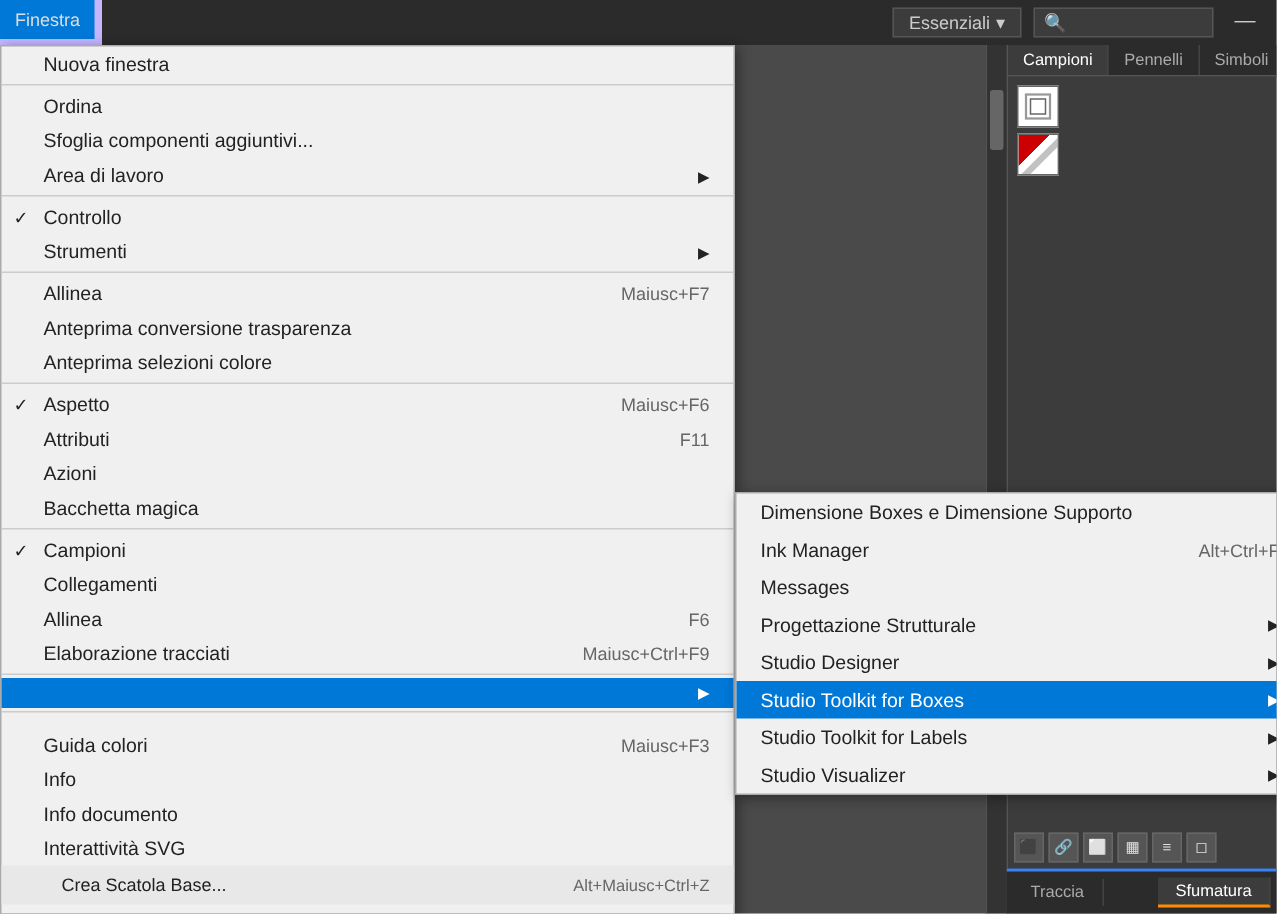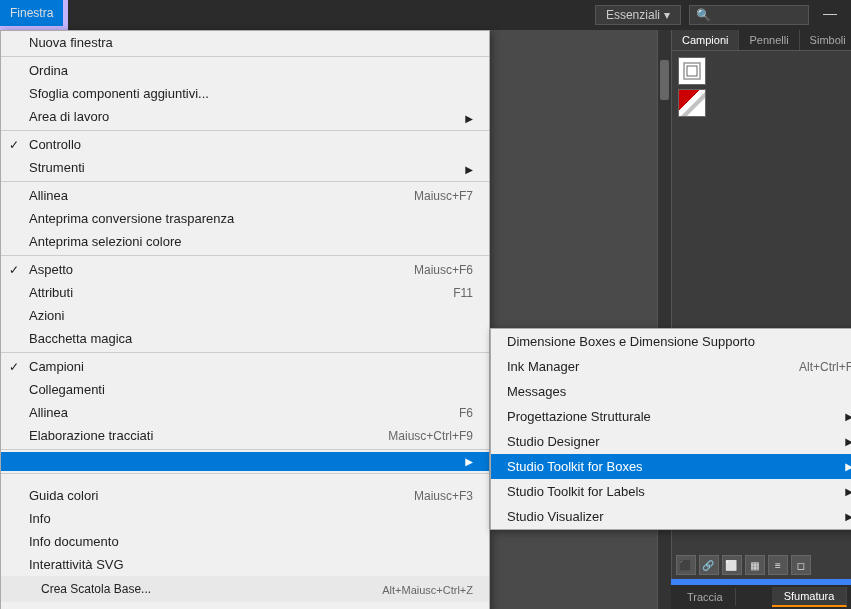--- a/index.html
+++ b/index.html
@@ -154,21 +154,21 @@
       position: absolute;
       bottom: 0;
       right: 0;
       width: 180px;
       height: 30px;
       background: #2b2b2b;
       display: flex;
       align-items: center;
       gap: 4px;
       padding: 0 4px;
-      border-top: 6px solid #3b82f6;
+      border-top: 2px solid #3b82f6;
     }
     .toolbar-icon {
       width: 20px;
       height: 20px;
       background: #555;
       border: 1px solid #666;
       display: flex;
       align-items: center;
       justify-content: center;
       font-size: 10px;

